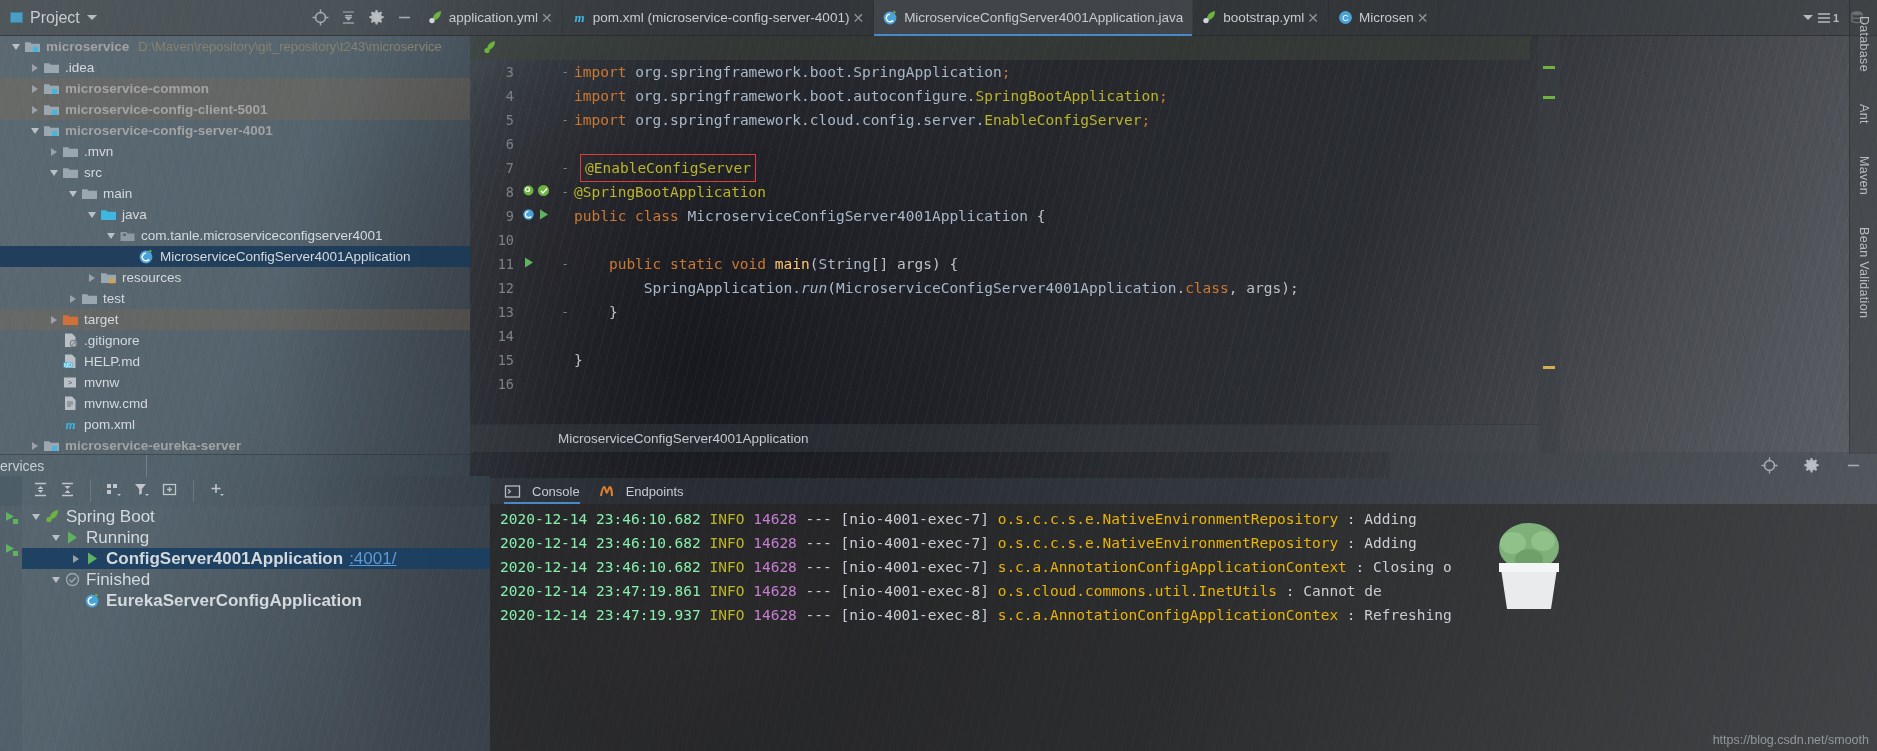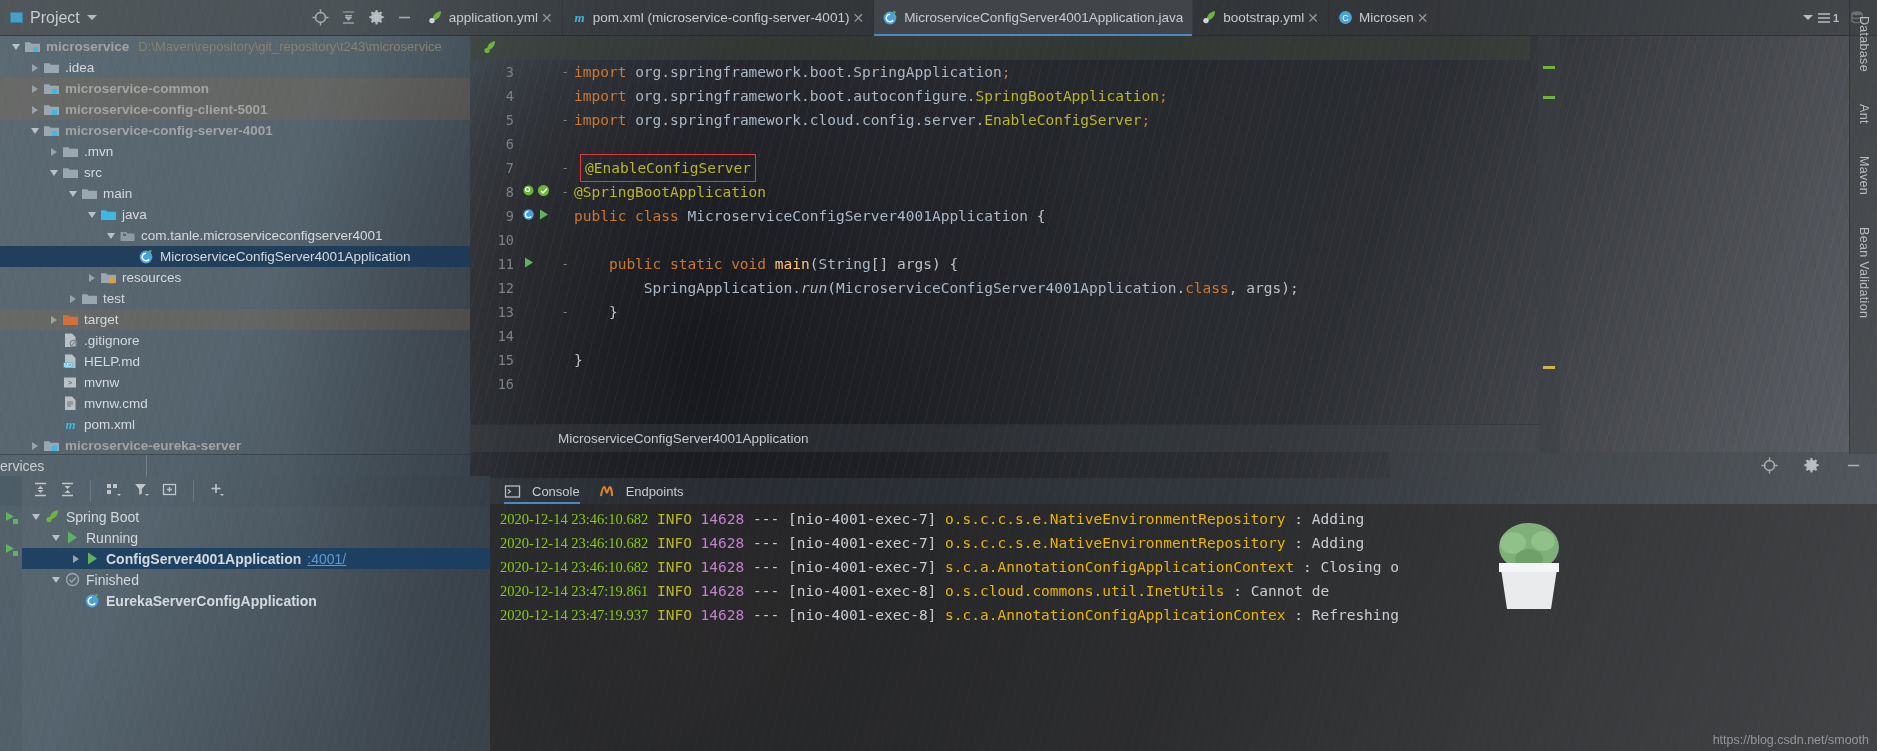--- a/index.html
+++ b/index.html
@@ -94,21 +94,21 @@
     padding-left:6px;
   }
   #runGutter {
     left:0; top:476px; width:22px; height:275px;
     display:flex; flex-direction:column; align-items:center; gap:14px; padding-top:34px;
     background: rgba(66,84,95,0.45);
   }
   #runTree {
     left:22px; top:506px; width:468px; height:245px;
     background: rgba(76,94,105,0.42);
-    font-size:14px; overflow:hidden;text-align:center;
+    font-size:17px; overflow:hidden;text-align:center;
   }
   .rrow { height:21px; display:flex; align-items:center; white-space:nowrap;}
   .rrow.sel { background: rgba(26,62,98,0.9); }
   .link { color:#5c9ad6; margin-left:6px;}
 
   
   #editorWrap { left:470px; top:36px; width:1877px; height:418px; }
   #editorTopStrip {
     position:absolute; left:0; top:0; width:1060px; height:24px;
     background: rgba(62,70,60,0.55);
@@ -168,21 +168,21 @@
   }
   .ctab { display:flex; align-items:center; gap:6px; font-size:13px; color:#c6cbd0; height:26px;}
   .ctab.active { box-shadow: inset 0 -2px 0 #4a88c7; }
   #consoleBody {
     left:490px; top:504px; width:1387px; height:247px;
     background: rgba(43,43,43,0.62);
     font-family:"DejaVu Sans Mono","Liberation Mono",monospace;
     font-size:14.5px; line-height:24px;
     padding-top:3px; padding-left:10px; overflow:hidden; white-space:nowrap;
   }
-  .lg-date { color:#84cc16;font-family:Liberation Serif, serif; }
+  .lg-date { color:#86efac; }
   .lg-info { color:#bbb529; }
   .lg-pid  { color:#c47fd0; }
   .lg-dash { color:#c9cdd2; }
   .lg-thr  { color:#c9cdd2; }
   .lg-log  { color:#eab308;margin-top:20px; }
   .lg-msg  { color:#c9cdd2; }
   #watermark {
     right:8px; bottom:4px; font-size:12.5px; color:#9aa0a6; opacity:.9;
     font-family:"Liberation Sans", sans-serif;
   }

